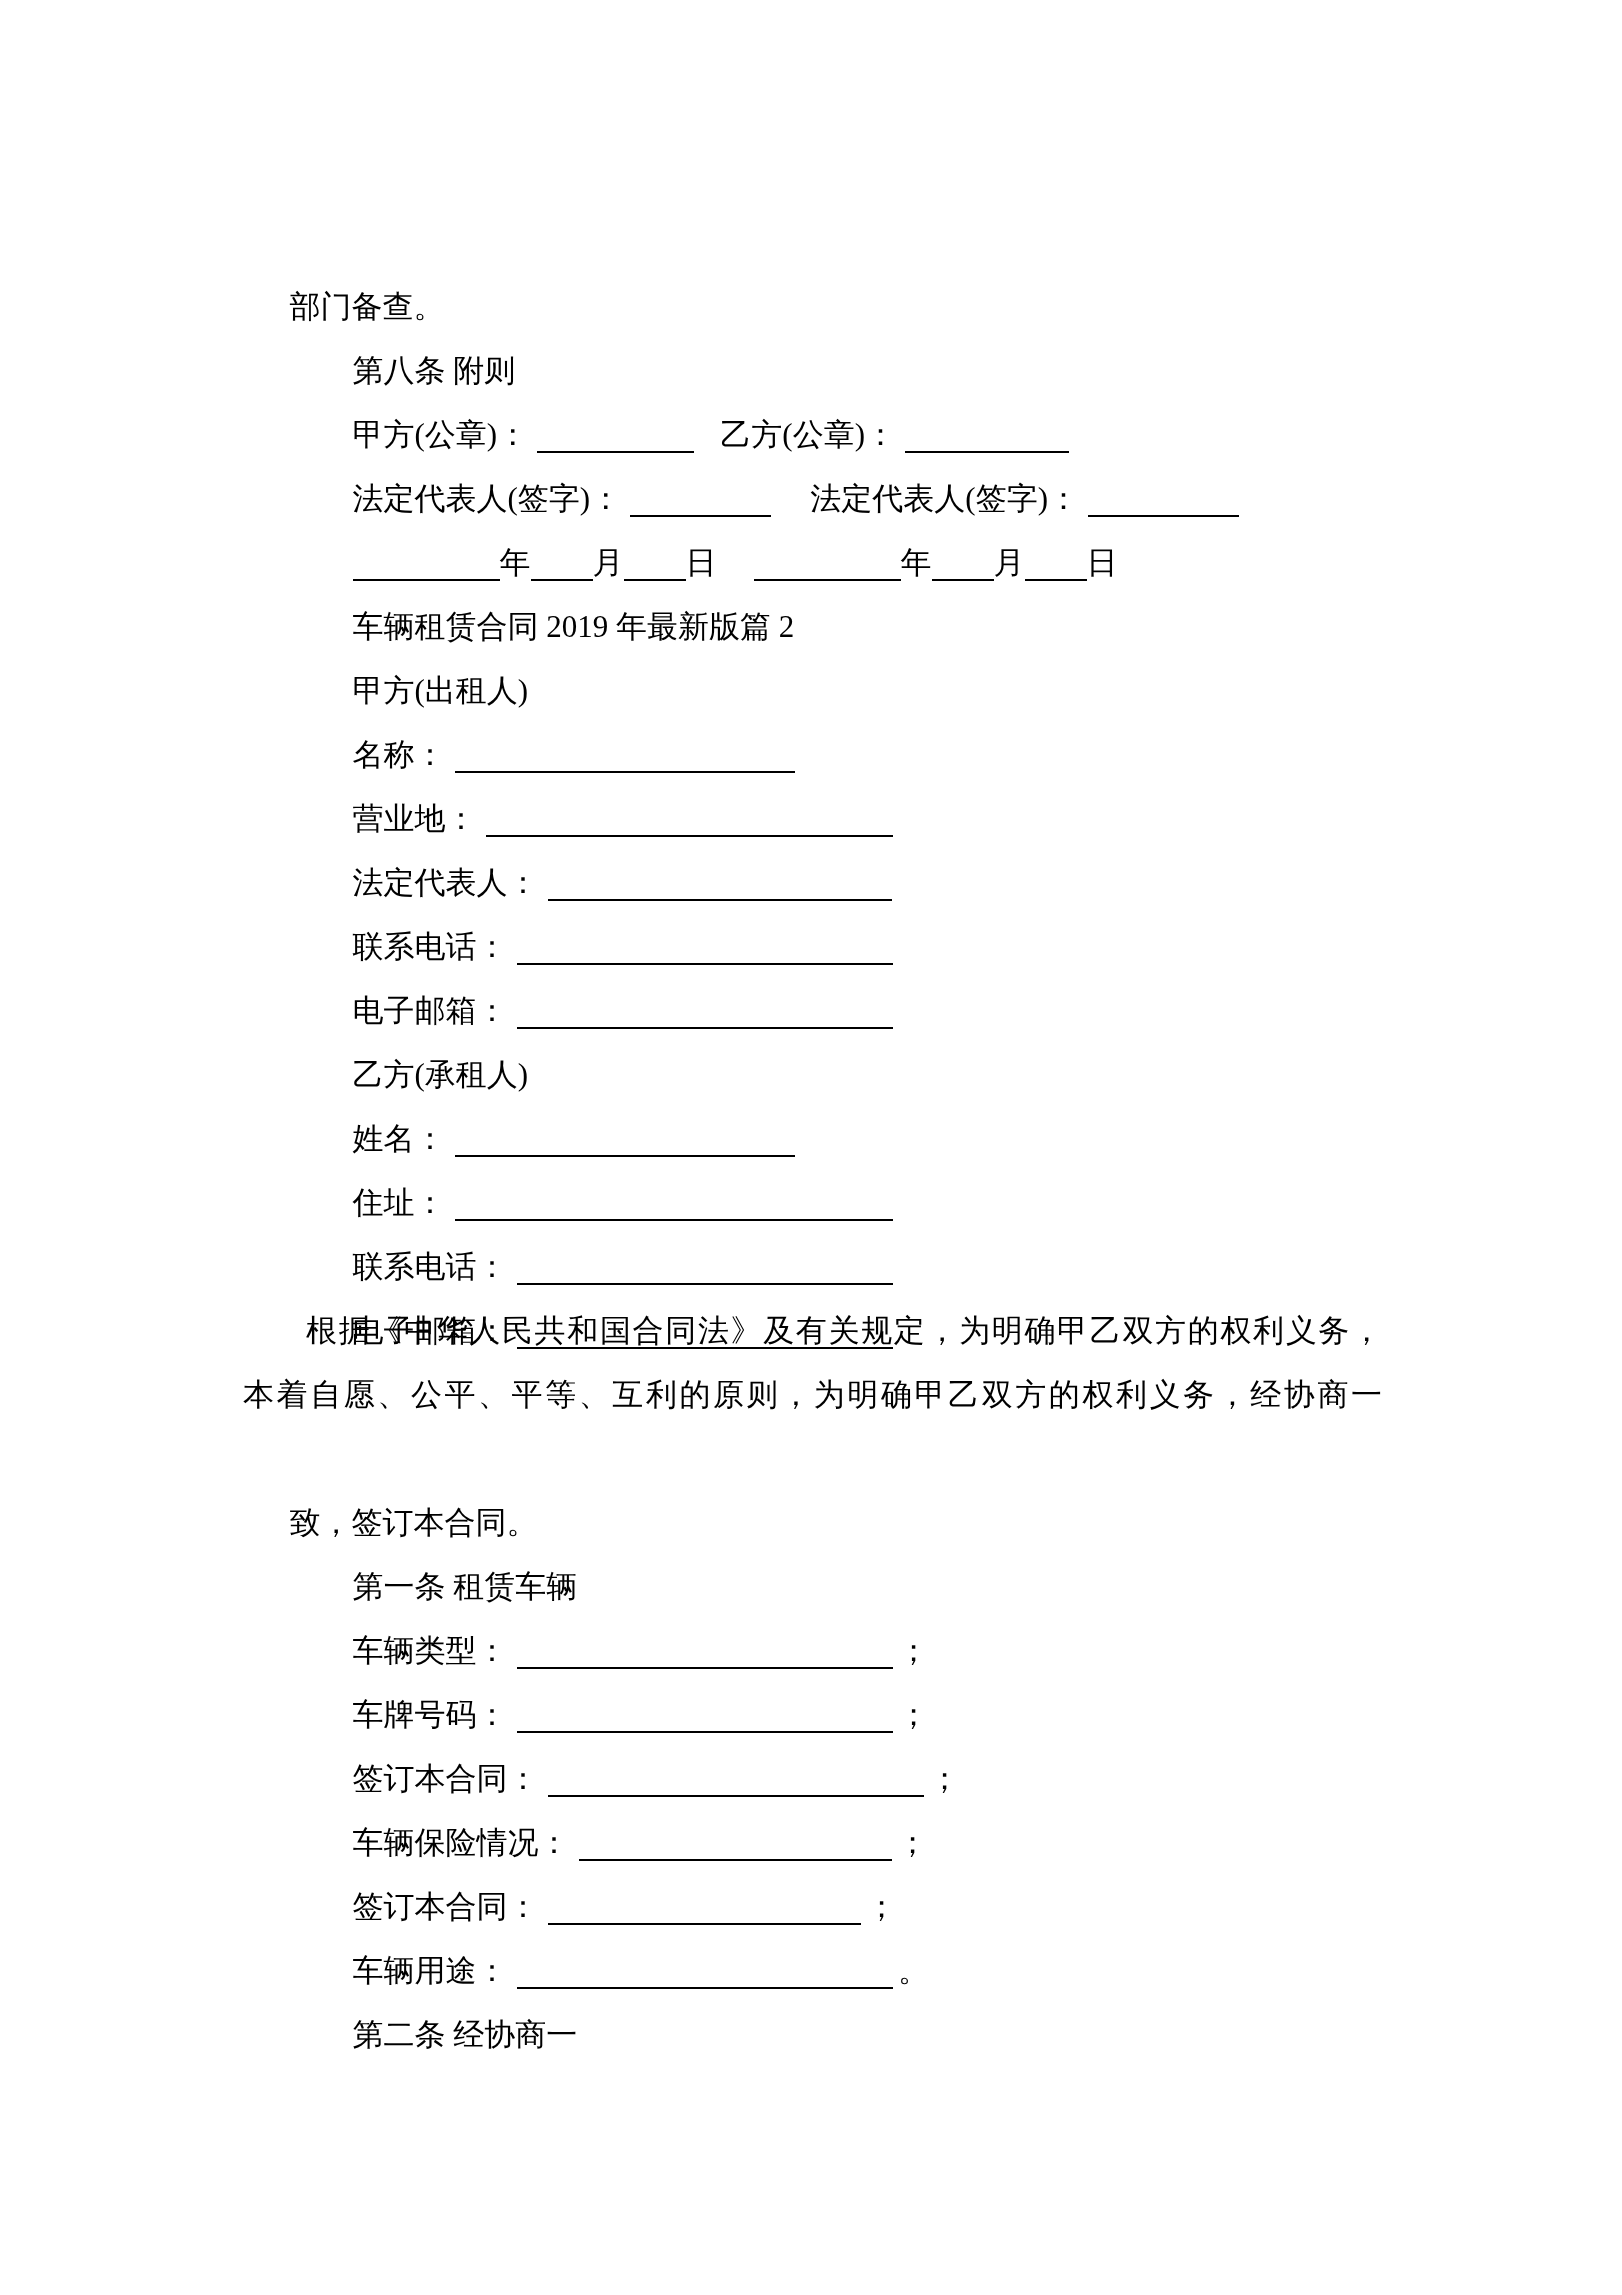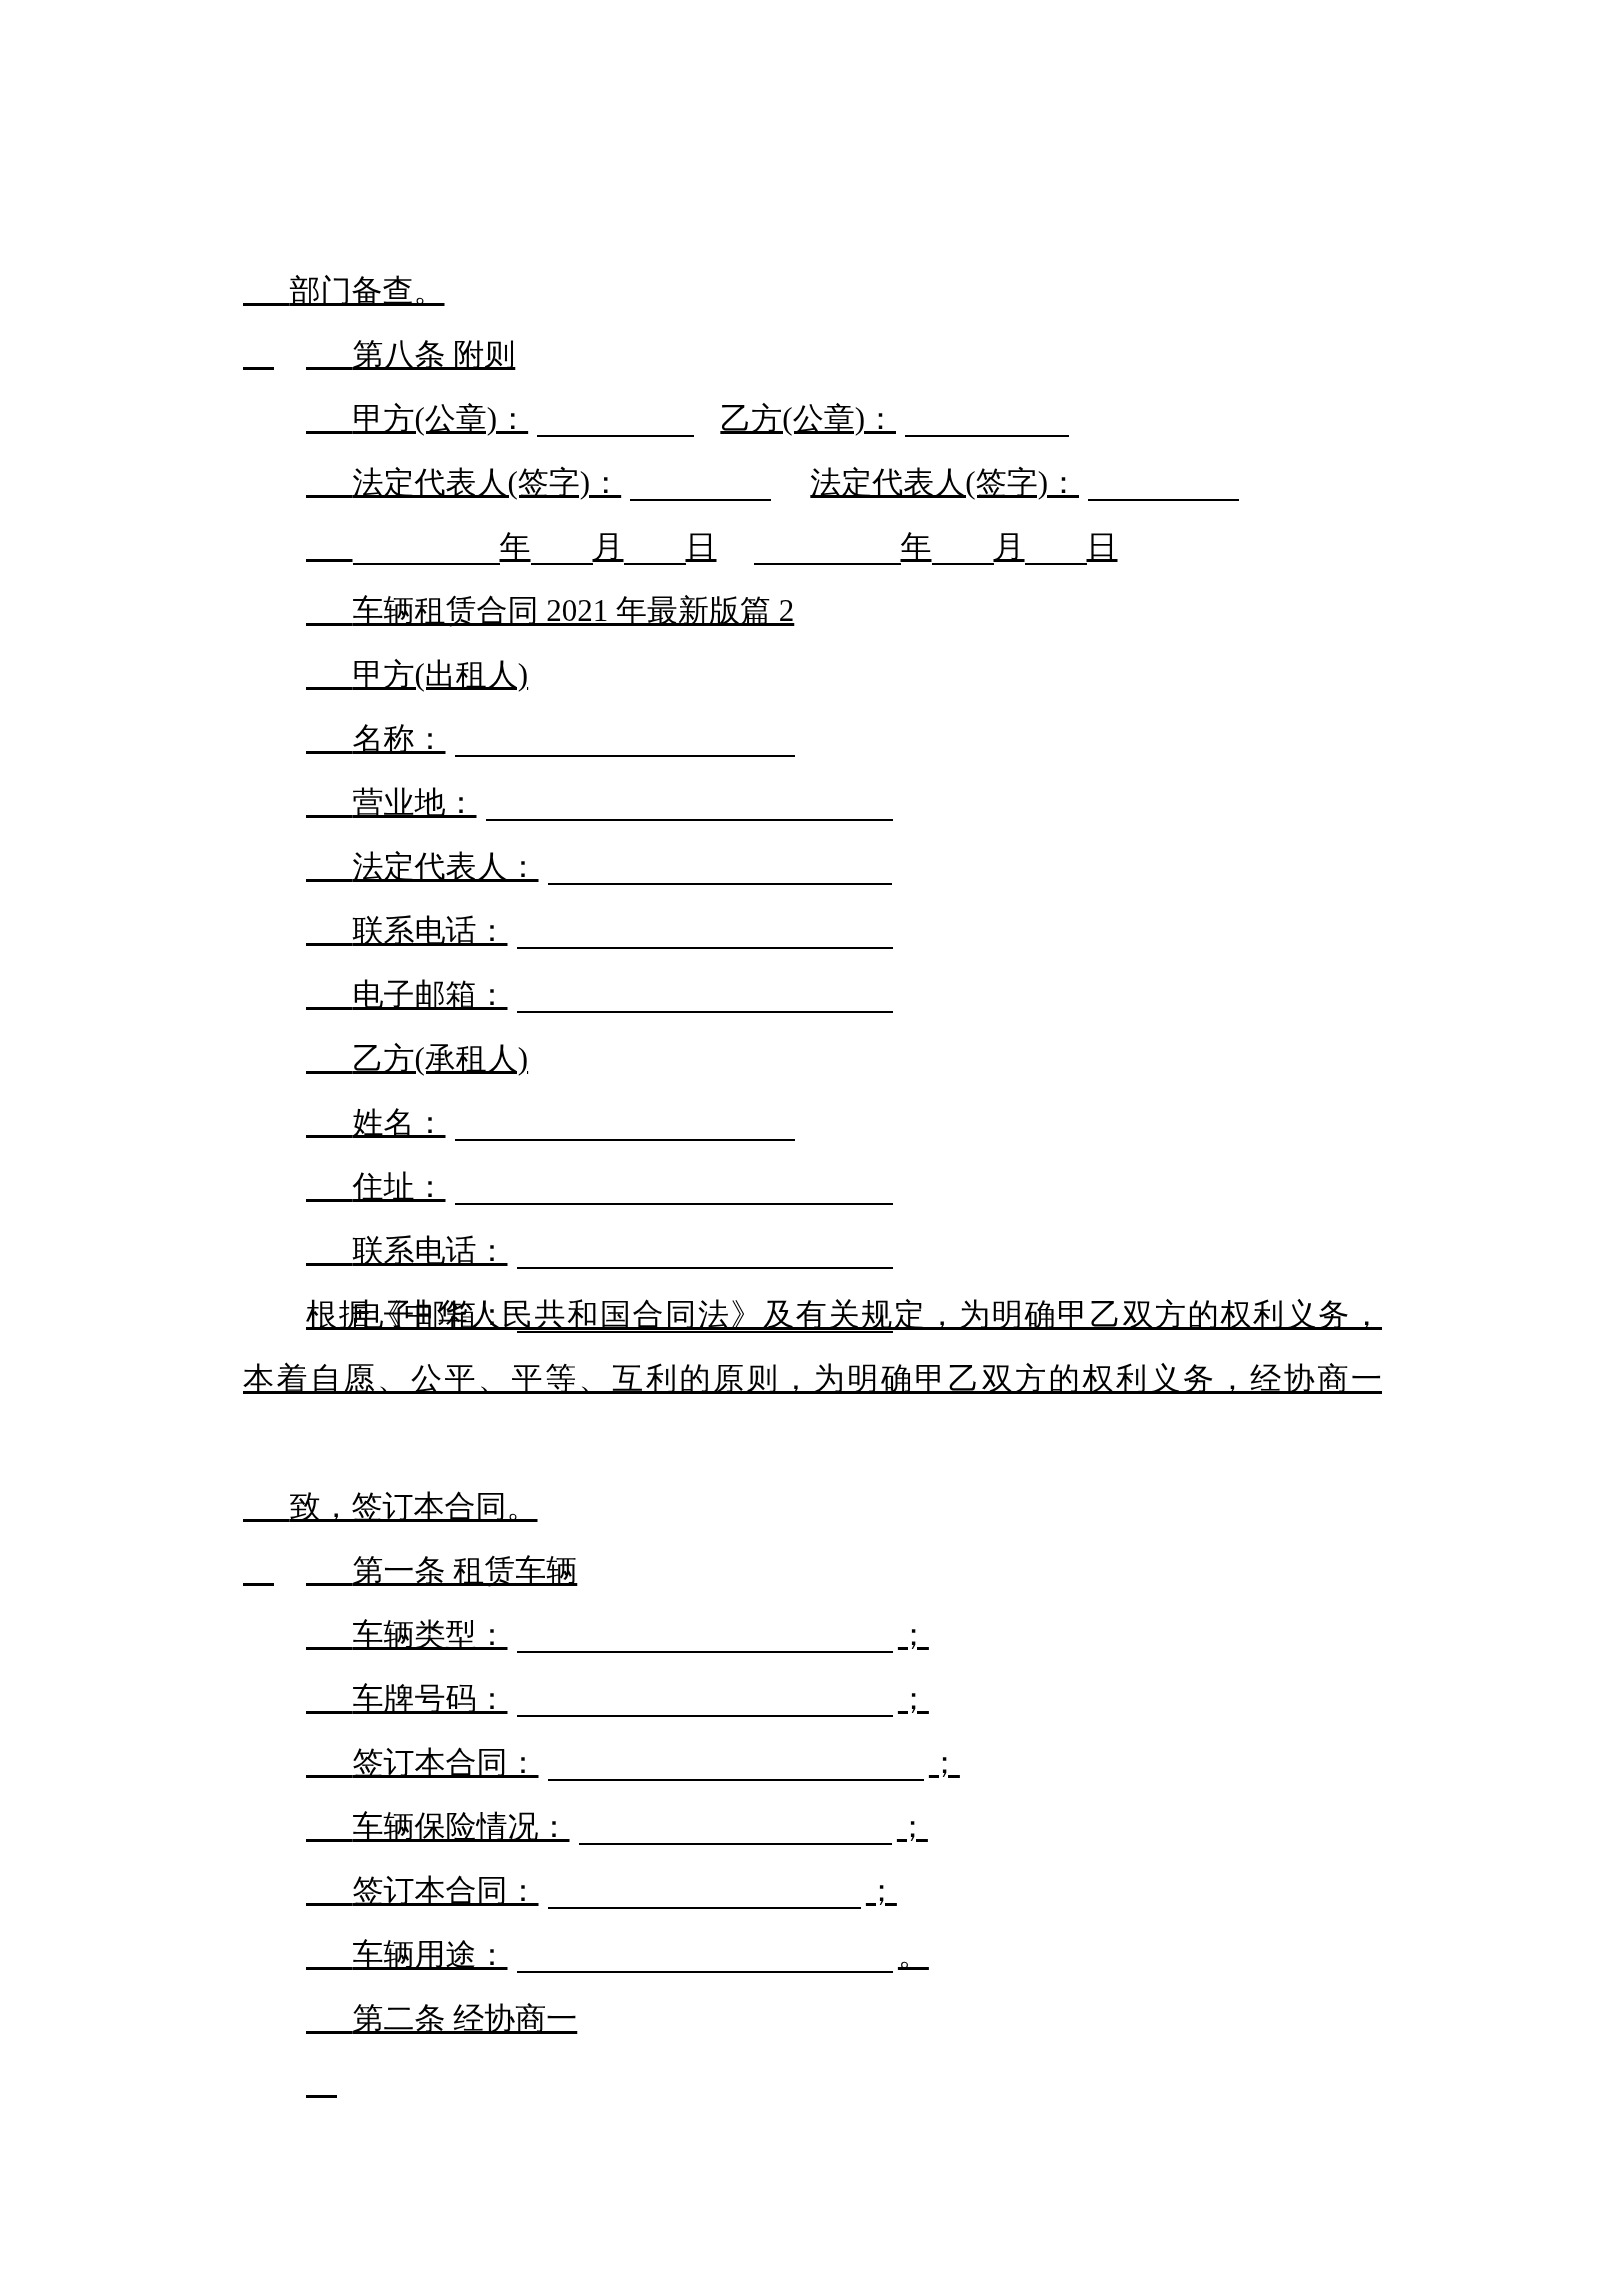--- a/index.html
+++ b/index.html
@@ -12,23 +12,22 @@
     width: 1623px;
     height: 2295px;
     background: #ffffff;
     color: #000000;
     font-family: "Liberation Serif", "DejaVu Serif", serif;
     overflow: hidden;
   }
   .content {
     position: absolute;
     left: 243px;
-    top: 195px;
+    top: 211px;
     width: 1139px;
-    text-decoration: underline;
   }
   .line {
     height: 64px;
     line-height: 64px;
     font-size: 31px;
     white-space: pre;
     text-align: left;
   }
   .indent { padding-left: 63px; }
   .just {
@@ -82,21 +81,21 @@
 
     <div class="line indent">
       <span class="t">法定代表人(签字)：</span><span class="blank w215"></span><span class="gap60"></span><span class="t">法定代表人(签字)：</span><span class="blank w230"></span>
     </div>
 
     <div class="line indent">
       <span class="blank nm w225"></span><span class="t">年</span><span class="blank nm w95"></span><span class="t">月</span><span class="blank nm w95"></span><span class="t">日</span><span class="gap56"></span><span class="blank nm w225"></span><span class="t">年</span><span class="blank nm w95"></span><span class="t">月</span><span class="blank nm w95"></span><span class="t">日</span>
     </div>
 
     <div class="line indent">
-      <span class="t">车辆租赁合同 2021 年最新版篇 2</span>
+      <span class="t">车辆租赁合同 2019 年最新版篇 2</span>
     </div>
 
     <div class="line indent">
       <span class="t">甲方(出租人)</span>
     </div>
 
     <div class="line indent">
       <span class="t">名称：</span><span class="blank w520"></span>
     </div>
 

